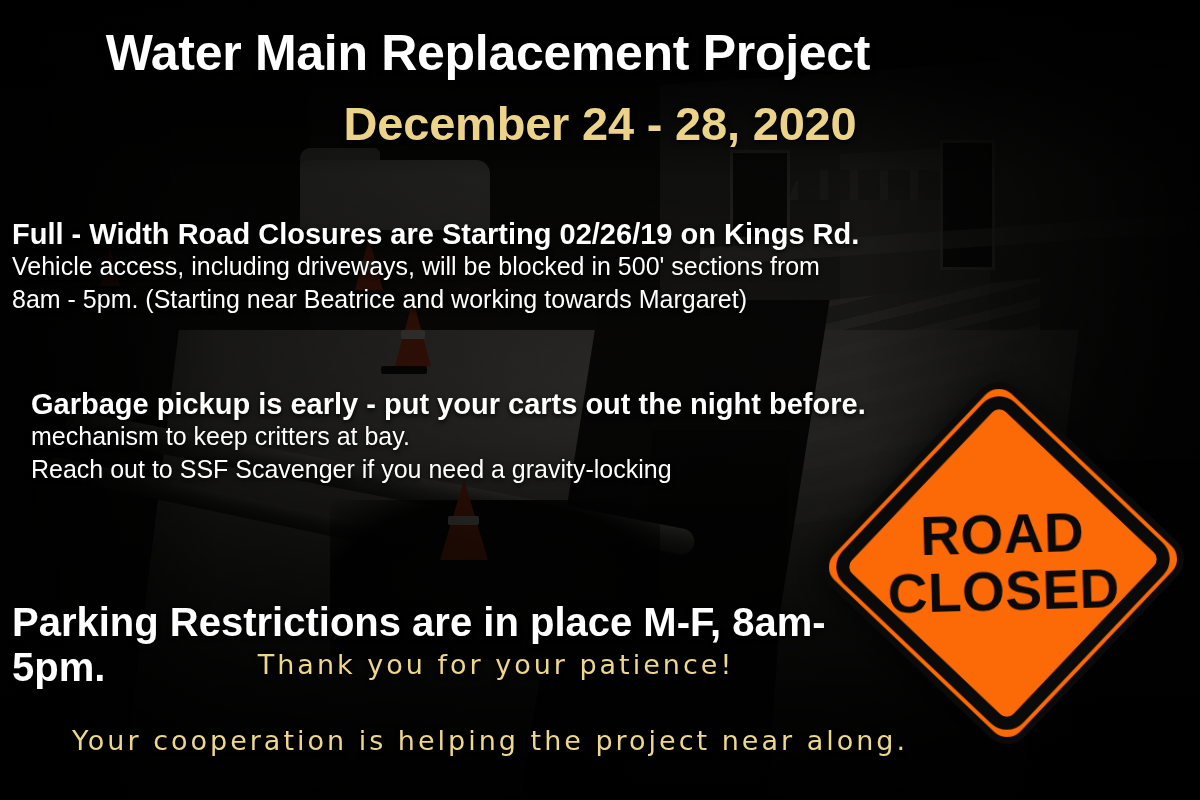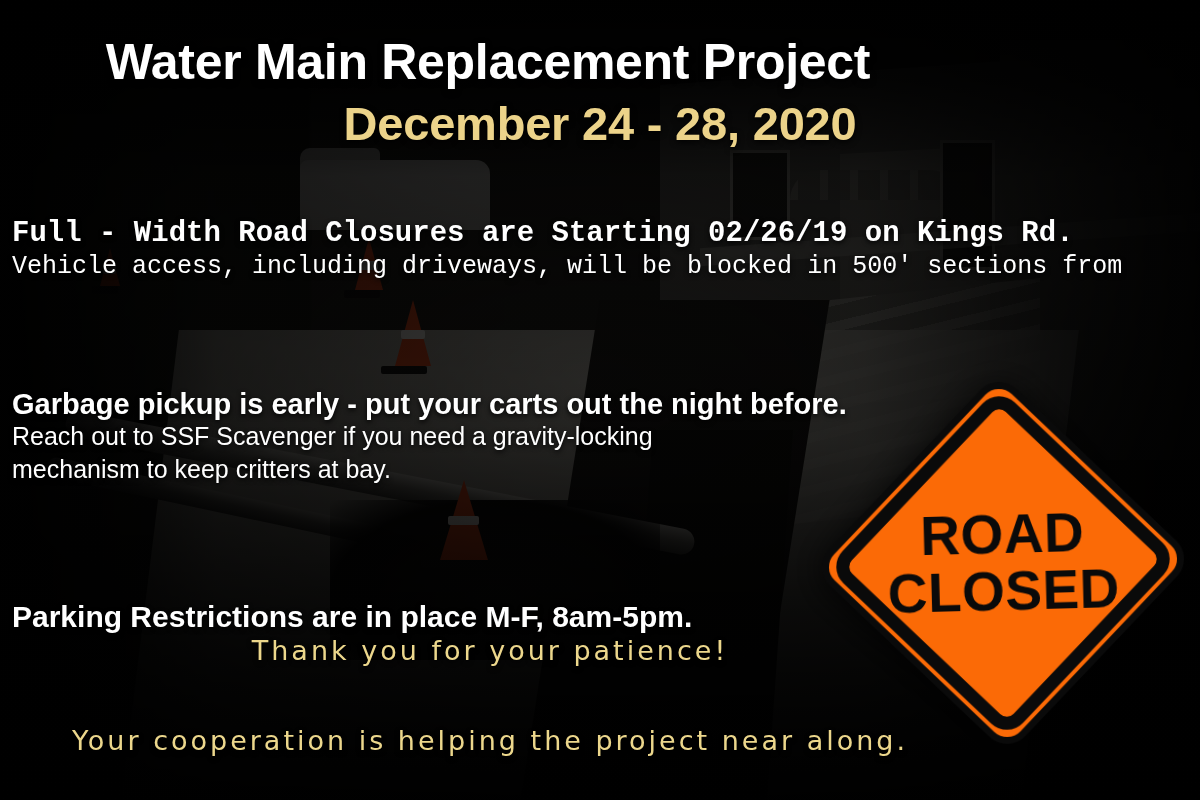--- a/index.html
+++ b/index.html
@@ -146,51 +146,50 @@
   }
 
   
   .content{ position:absolute; inset:0; }
 
   .title{
     position:absolute; top:24px; left:0; width:976px;
     text-align:center; color:#ffffff;
     font-size:50px; font-weight:bold; letter-spacing:-.3px;
     text-shadow:0 2px 6px rgba(0,0,0,.9);
-    margin-top:9px;
   }
   .subtitle{
     position:absolute; top:96px; left:0; width:1200px;
     text-align:center; color:#ecd38a;
     font-size:47px; font-weight:bold; letter-spacing:-.2px;
     text-shadow:0 2px 6px rgba(0,0,0,.9);
   }
 
   .block{ position:absolute; left:12px; color:#fff; }
   .hl{
     font-size:29px; font-weight:bold; line-height:1.12;
     text-shadow:0 2px 5px rgba(0,0,0,.95);
   }
   .body{
     font-size:25px; font-weight:normal; line-height:1.32;
     text-shadow:0 2px 5px rgba(0,0,0,.95);
   }
 
-  .b-closures{ top:218px; width:1185px;font-family:Liberation Mono, monospace; }
-  .b-garbage { top:388px; width:960px; }
+  .b-closures{ top:218px; width:1185px; }
+  .b-garbage { top:388px; width:960px;margin-left:19px; }
   .b-parking { top:600px; width:900px; }
-  .b-parking .hl{ font-size:30px; }
+  .b-parking .hl{ font-size:40px; }
 
   .thanks{
     position:absolute; left:0; width:980px; text-align:center;
     color:#ecd78c; font-family:"DejaVu Sans", sans-serif;
     font-size:27px; letter-spacing:3px; line-height:1.0;
     text-shadow:0 2px 5px rgba(0,0,0,.95);
   }
-  .t1{ top:637px; }
+  .t1{ top:651px;margin-left:6px; }
   .t2{ top:727px; }
 
   
   .sign{
     position:absolute; left:815px; top:375px; width:376px; height:376px;
     transform:rotate(-1.5deg);
     filter:drop-shadow(0 6px 18px rgba(0,0,0,.85));
   }
   .sign svg{ display:block; width:100%; height:100%; }
   .sign-text{
@@ -251,26 +250,27 @@
   </div>
 
   <div class="content">
 
     <div class="title">Water Main Replacement Project</div>
     <div class="subtitle">December 24 - 28, 2020</div>
 
     <div class="block b-closures">
       <div class="hl">Full - Width Road Closures are Starting 02/26/19 on Kings Rd.</div>
       <div class="body">Vehicle access, including driveways, will be blocked in 500' sections from</div>
+      <div class="body">8am - 5pm. (Starting near Beatrice and working towards Margaret)</div>
     </div>
 
     <div class="block b-garbage">
       <div class="hl">Garbage pickup is early - put your carts out the night before.</div>
+      <div class="body">mechanism to keep critters at bay.</div>
       <div class="body">Reach out to SSF Scavenger if you need a gravity-locking</div>
-      <div class="body">mechanism to keep critters at bay.</div>
     </div>
 
     <div class="block b-parking">
       <div class="hl">Parking Restrictions are in place M-F, 8am-5pm.</div>
     </div>
 
     <div class="thanks t1">Thank you for your patience!</div>
     <div class="thanks t2">Your cooperation is helping the project near along.</div>
 
   </div>

